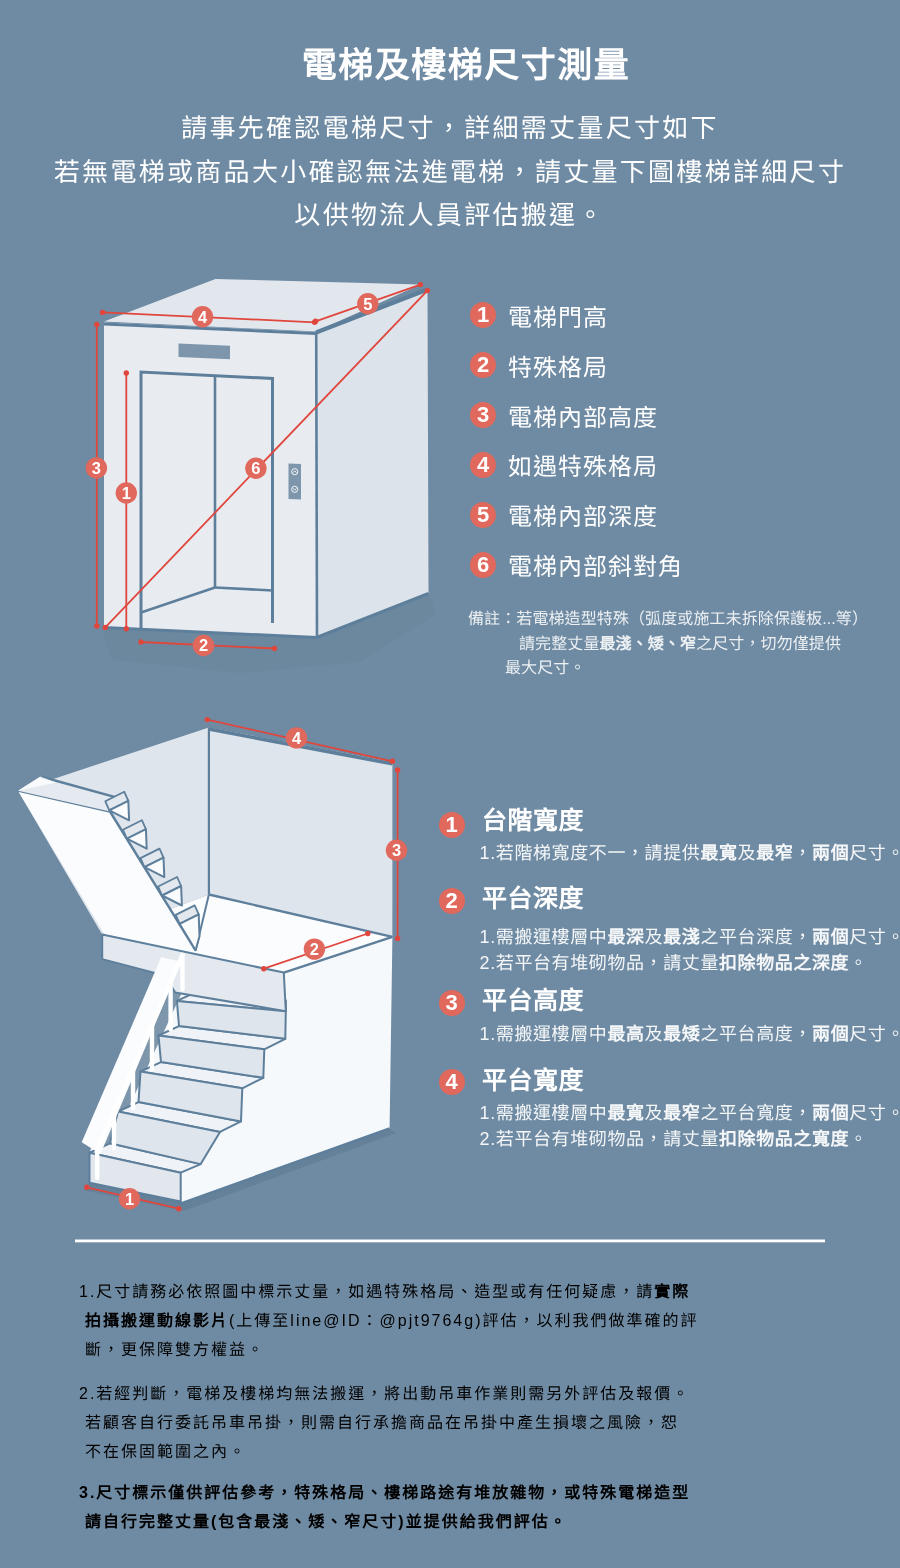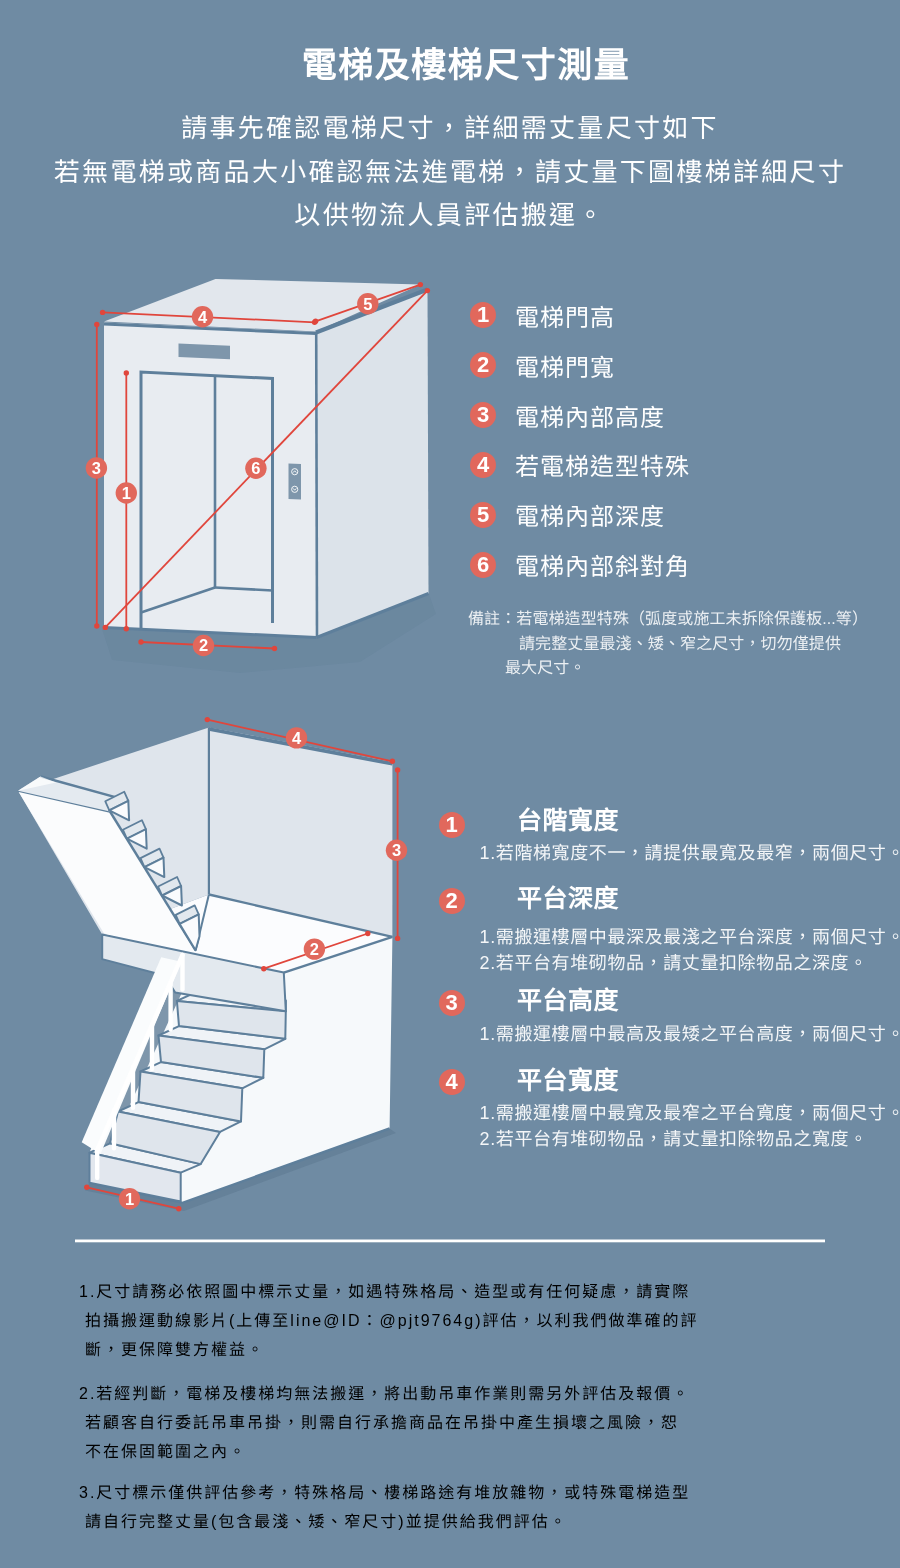--- a/index.html
+++ b/index.html
@@ -8,32 +8,32 @@
   .abs{position:absolute;}
   .title{top:36px;left:16px;width:900px;text-align:center;color:#fff;font-size:35px;
          font-weight:700;letter-spacing:1.5px;}
   #intro{top:107px;left:0;width:900px;text-align:center;color:#fff;font-size:26px;
          line-height:43.5px;letter-spacing:2.3px;}
   
   .lrow{left:470px;height:23px;display:flex;align-items:center;color:#fff;}
   .num{width:26px;height:26px;border-radius:50%;background:#E1685C;color:#fff;
        font-size:22px;font-weight:700;display:flex;align-items:center;justify-content:center;
        flex:none;}
-  .lrow .txt{margin-left:19px;font-size:24px;letter-spacing:1px;font-weight:500;}
+  .lrow .txt{margin-left:12px;font-size:24px;letter-spacing:1px;font-weight:500;}
   .note{color:rgba(255,255,255,.87);font-size:16px;line-height:24px;letter-spacing:0.1px;white-space:nowrap;}
   
-  .shead{color:#fff;font-size:25px;font-weight:700;letter-spacing:0.5px;line-height:27px;white-space:nowrap;margin-left:35px;}
+  .shead{color:#fff;font-size:25px;font-weight:700;letter-spacing:0.5px;line-height:27px;white-space:nowrap;}
   .ssub{color:rgba(255,255,255,.92);font-size:18px;line-height:26.3px;letter-spacing:0.6px;white-space:nowrap;}
   .scirc{width:26px;height:26px;border-radius:50%;background:#E1685C;color:#fff;
        font-size:22px;font-weight:700;display:flex;align-items:center;justify-content:center;}
   
   .bp{left:85px;width:790px;color:#000000;font-size:16px;line-height:29px;letter-spacing:2px;white-space:nowrap;}
   .bp p{margin:0;}
   .m{margin-left:-6px;}
-  b{font-weight:400;}
+  b{font-weight:700;}
 </style>
 </head>
 <body>
 <svg class="abs" style="top:0;left:0" width="900" height="1568" viewBox="0 0 900 1568">
 
 <polygon points="102.0,629.0 316.5,639.0 429.0,594.0 436.0,614.0 360.0,662.0 240.0,673.0 112.0,660.0" fill="#1e3a52" opacity="0.045"></polygon>
 <polygon points="104.0,321.5 215.5,279.0 420.5,284.5 316.0,331.5" fill="#E2E7ED"></polygon>
 <polygon points="316.0,331.5 427.5,288.5 428.5,593.5 317.5,637.5" fill="#DCE3EA"></polygon>
 <line x1="316.0" y1="332.5" x2="427.5" y2="289.5" stroke="#5E7F9B" stroke-width="4.2" stroke-linecap="butt"></line>
 <polygon points="104.0,322.5 316.0,332.0 316.5,637.5 104.0,627.5" fill="#E8ECF1"></polygon>
@@ -157,29 +157,29 @@
 
 <div class="abs title">電梯及樓梯尺寸測量</div>
 <div class="abs" id="intro">請事先確認電梯尺寸，詳細需丈量尺寸如下<br>若無電梯或商品大小確認無法進電梯，請丈量下圖樓梯詳細尺寸<br>以供物流人員評估搬運。</div>
 
 <div class="abs lrow" style="top:303.7px">
     <div class="num">1</div>
     <div class="txt">電梯門高</div>
   </div>
 <div class="abs lrow" style="top:353.6px">
     <div class="num">2</div>
-    <div class="txt">電梯門寬</div>
+    <div class="txt">特殊格局</div>
   </div>
 <div class="abs lrow" style="top:403.5px">
     <div class="num">3</div>
     <div class="txt">電梯內部高度</div>
   </div>
 <div class="abs lrow" style="top:453.4px">
     <div class="num">4</div>
-    <div class="txt">若電梯造型特殊</div>
+    <div class="txt">如遇特殊格局</div>
   </div>
 <div class="abs lrow" style="top:503.3px">
     <div class="num">5</div>
     <div class="txt">電梯內部深度</div>
   </div>
 <div class="abs lrow" style="top:553.2px">
     <div class="num">6</div>
     <div class="txt">電梯內部斜對角</div>
   </div>
 

